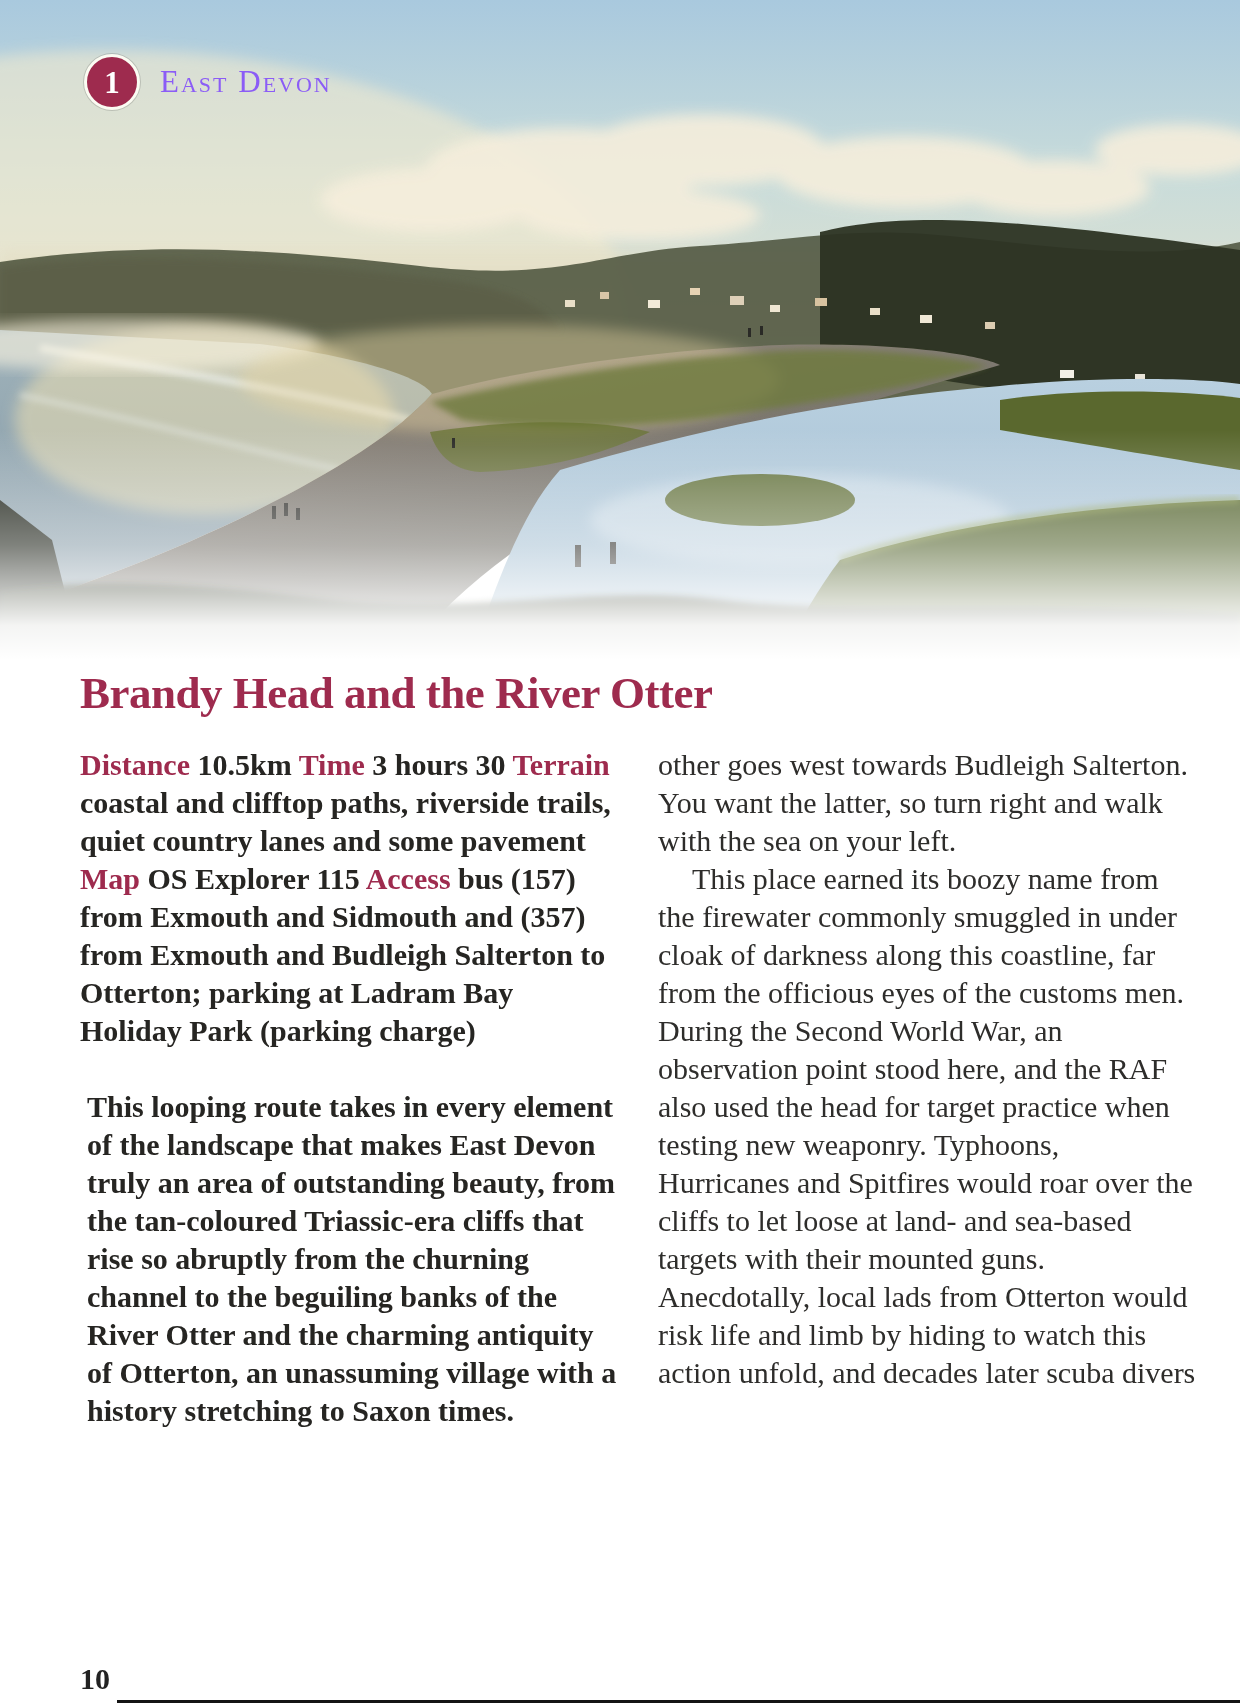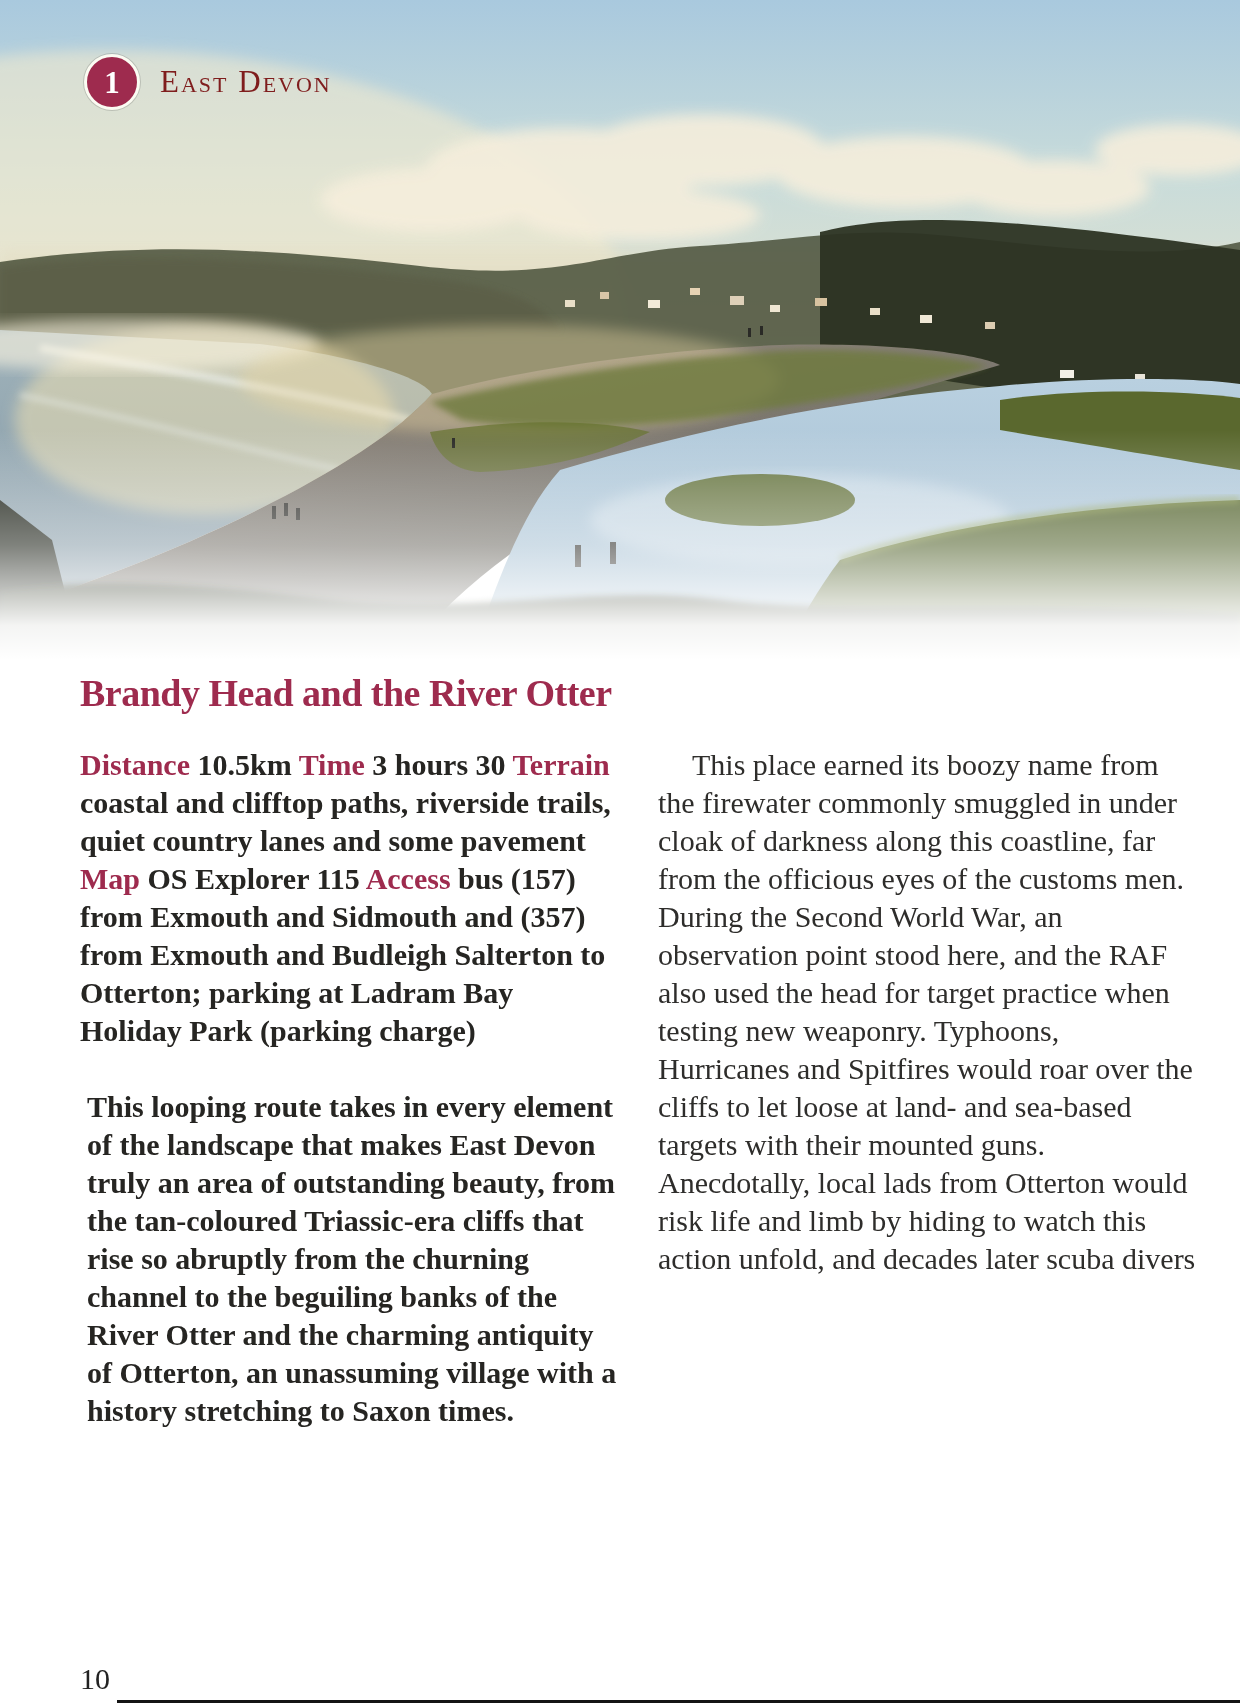--- a/index.html
+++ b/index.html
@@ -10,37 +10,37 @@
   
   .hero{position:relative;width:1240px;height:660px;overflow:hidden;}
   .hero svg{display:block;width:100%;height:100%;}
 
   
   .page-header{position:absolute;top:54px;left:84px;display:flex;align-items:center;gap:20px;}
   .region-badge{width:50px;height:50px;border-radius:50%;background:#9e2b4e;
         border:3px solid #fbfbf2;box-shadow:0 0 0 1px rgba(60,60,60,.2);
         color:#fff;display:flex;align-items:center;justify-content:center;
         font-weight:bold;font-size:31px;line-height:1;}
-  .region-name{font-variant:small-caps;font-size:31px;letter-spacing:2px;color:#7f1d1d;}
+  .region-name{font-variant:small-caps;font-size:31px;letter-spacing:2px;color:#8b5cf6;}
 
   
-  .title{margin:0 0 0 80px;padding-top:2px;font-size:38px;line-height:62px;
+  .title{margin:0 0 0 80px;padding-top:2px;font-size:45px;line-height:62px;
          font-weight:bold;color:#9e2b4e;letter-spacing:-0.5px;}
 
   
   .columns{display:flex;gap:40px;margin:22px 0 0 80px;width:1116px;justify-content:flex-end;}
   .col{width:545px;font-size:30px;line-height:38px;text-align:left;}
   .info{margin:0;font-weight:bold;color:#262522;}
   .info .lbl{color:#9e2b4e;}
   .intro{margin:38px 0 0 7px;font-weight:bold;color:#262522;}
   .para{margin:0;}
   .indent{text-indent:34px;}
 
   
-  .page-number{position:absolute;left:80px;bottom:7px;font-size:30px;font-weight:normal;color:#222;}
+  .page-number{position:absolute;left:80px;bottom:7px;font-size:30px;font-weight:bold;color:#222;}
   .footer-rule{position:absolute;left:117px;right:0;bottom:0;height:3px;background:#141414;}
 </style>
 </head>
 <body>
 
 <div class="page">
 
   <div class="hero">
     <svg viewBox="0 0 1240 660" preserveAspectRatio="none">
       <defs>
@@ -158,19 +158,20 @@
   </div>
 
   <h1 class="title">Brandy Head and the River Otter</h1>
 
   <div class="columns">
     <div class="col">
       <p class="info"><span class="lbl">Distance</span> <span>10.5km</span> <span class="lbl">Time</span> <span>3 hours 30</span> <span class="lbl">Terrain</span> <span>coastal and clifftop paths, riverside trails, quiet country lanes and some pavement</span> <span class="lbl">Map</span> <span>OS Explorer 115</span> <span class="lbl">Access</span> <span>bus (157) from Exmouth and Sidmouth and (357) from Exmouth and Budleigh Salterton to Otterton; parking at Ladram Bay Holiday Park (parking charge)</span></p>
       <p class="intro">This looping route takes in every element of the landscape that makes East Devon truly an area of outstanding beauty, from the tan-coloured Triassic-era cliffs that rise so abruptly from the churning channel to the beguiling banks of the River Otter and the charming antiquity of Otterton, an unassuming village with a history stretching to Saxon times.</p>
     </div>
     <div class="col">
+      <p class="para">other goes west towards Budleigh Salterton. You want the latter, so turn right and walk with the sea on your left.</p>
       <p class="para indent">This place earned its boozy name from the firewater commonly smuggled in under cloak of darkness along this coastline, far from the officious eyes of the customs men. During the Second World War, an observation point stood here, and the RAF also used the head for target practice when testing new weaponry. Typhoons, Hurricanes and Spitfires would roar over the cliffs to let loose at land- and sea-based targets with their mounted guns. Anecdotally, local lads from Otterton would risk life and limb by hiding to watch this action unfold, and decades later scuba divers</p>
     </div>
   </div>
 
   <div class="page-number">10</div>
   <div class="footer-rule"></div>
 </div>
 
 </body></html>

